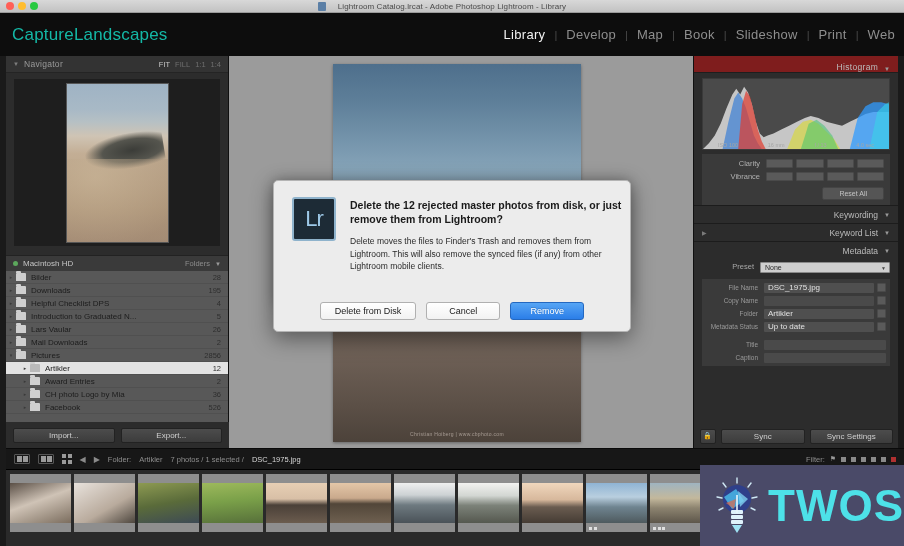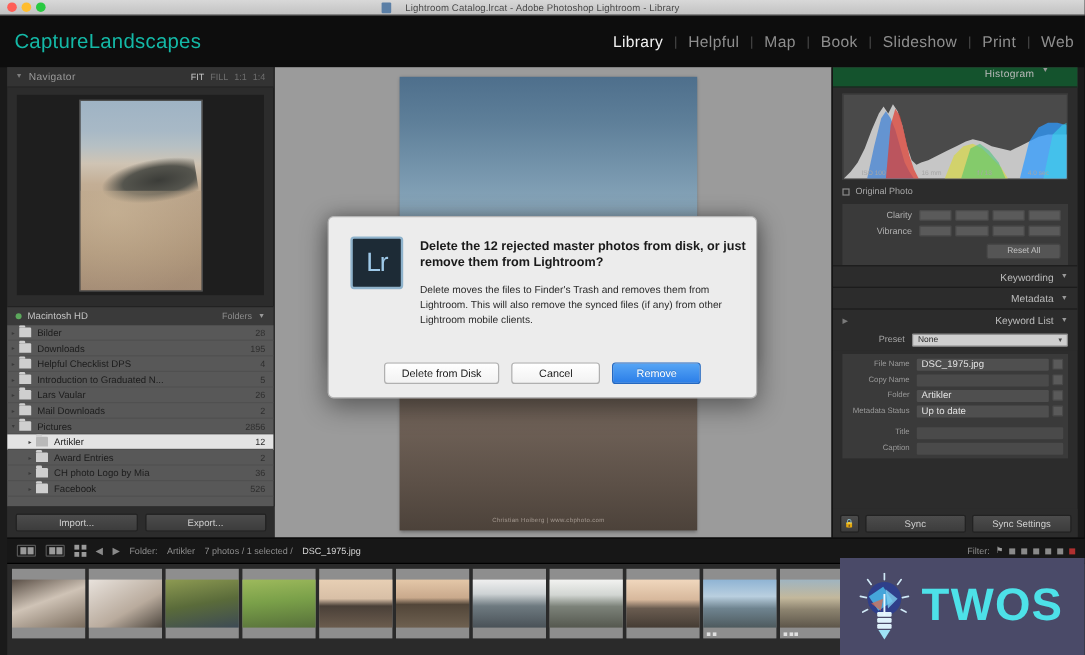--- a/index.html
+++ b/index.html
@@ -148,22 +148,22 @@
     position: absolute; left: 0; right: 0; bottom: 5px; text-align: center;
     font-size: 5px; color: rgba(225,215,205,.55); letter-spacing: .3px;
   }
 
   
   .right-panel {
     position: absolute; left: 693px; top: 56px; width: 205px; height: 392px;
     background: #2c2c2c; border-left: 1px solid #101010; overflow: hidden;
   }
   .rp-header {
-    height: 17px; background: #14532d; display: flex; align-items: flex-start;
-    padding: 0 24px; justify-content: flex-end; border-bottom: 1px solid #1e1e1e;
+    height: 17px; background: #7f1d1d; display: flex; align-items: flex-end;
+    padding: 0 8px; justify-content: flex-end; border-bottom: 1px solid #1e1e1e;
   }
   .rp-header .ttl { font-size: 8.5px; color: #bcbcbc; letter-spacing: .3px; }
   .rp-header .tri { margin-left: 6px; font-size: 6px; color: #9a9a9a; }
 
   .histogram {
     margin: 5px 8px 0; height: 72px; background: #4a4a4a;
     border: 1px solid #3a3a3a; position: relative; overflow: hidden;
   }
   .histo-svg { position: absolute; inset: 0; width: 100%; height: 100%; }
   .histo-labels {
@@ -329,21 +329,21 @@
 
   
   .watermark {
     position: absolute; right: 0; bottom: 0; width: 204px; height: 81px;
     background: #4a4a68; display: flex; align-items: center; z-index: 40;
   }
   .wm-bulb {
     width: 46px; height: 58px; margin-left: 14px; position: relative; flex: 0 0 auto;
   }
   .wm-text {
-    margin-left: 8px; font-size: 38px; font-weight: bold;
+    margin-left: 8px; font-size: 44px; font-weight: bold;
     color: #4de1e8; letter-spacing: 1px;
   }
 </style>
 </head>
 <body>
 
 <div class="app">
 
   <div class="os-titlebar">
     <div class="traffic">
@@ -353,21 +353,21 @@
     </div>
     <div class="os-doc-icon"></div>
     <div class="os-title">Lightroom Catalog.lrcat - Adobe Photoshop Lightroom - Library</div>
   </div>
 
   <div class="lr-topbar">
     <div class="identity">CaptureLandscapes</div>
     <div class="modules">
       <span class="module active">Library</span>
       <span class="module-sep">|</span>
-      <span class="module">Helpful</span>
+      <span class="module">Develop</span>
       <span class="module-sep">|</span>
       <span class="module">Map</span>
       <span class="module-sep">|</span>
       <span class="module">Book</span>
       <span class="module-sep">|</span>
       <span class="module">Slideshow</span>
       <span class="module-sep">|</span>
       <span class="module">Print</span>
       <span class="module-sep">|</span>
       <span class="module">Web</span>
@@ -495,24 +495,20 @@
         <path d="M170,72 L178,34 L186,26 L190,24 L190,72 Z" fill="#39d4e8" opacity="0.6"></path>
       </svg>
       <div class="histo-labels">
         <span>ISO 100</span>
         <span>16 mm</span>
         <span>f / 13</span>
         <span>4.0 sec</span>
       </div>
     </div>
 
-    <div class="orig-photo">
-      <span class="chk"></span>
-      <span>Original Photo</span>
-    </div>
 
     <div class="sliders">
       <div class="slider-row">
         <span class="lbl">Clarity</span>
         <span class="slider-seg">
           <i class="seg"></i>
           <i class="seg"></i>
           <i class="seg"></i>
           <i class="seg"></i>
         </span>
@@ -529,27 +525,27 @@
       <div class="reset-row">
         <span class="reset-btn">Reset All</span>
       </div>
     </div>
 
     <div class="rp-section">
       <span>Keywording</span>
       <span class="tri">▼</span>
     </div>
     <div class="rp-section rp-section-rel">
-      <span>Metadata</span>
-      <span class="tri">▼</span>
-    </div>
-
-    <div class="rp-section rp-section-rel">
       <span class="tri-left">▶</span>
       <span>Keyword List</span>
+      <span class="tri">▼</span>
+    </div>
+
+    <div class="rp-section rp-section-rel">
+      <span>Metadata</span>
       <span class="tri">▼</span>
     </div>
 
     <div class="meta-preset">
       <span class="lbl">Preset</span>
       <span class="meta-select">
         <span class="cv">None</span>
         <span class="arrow">▼</span>
       </span>
     </div>

